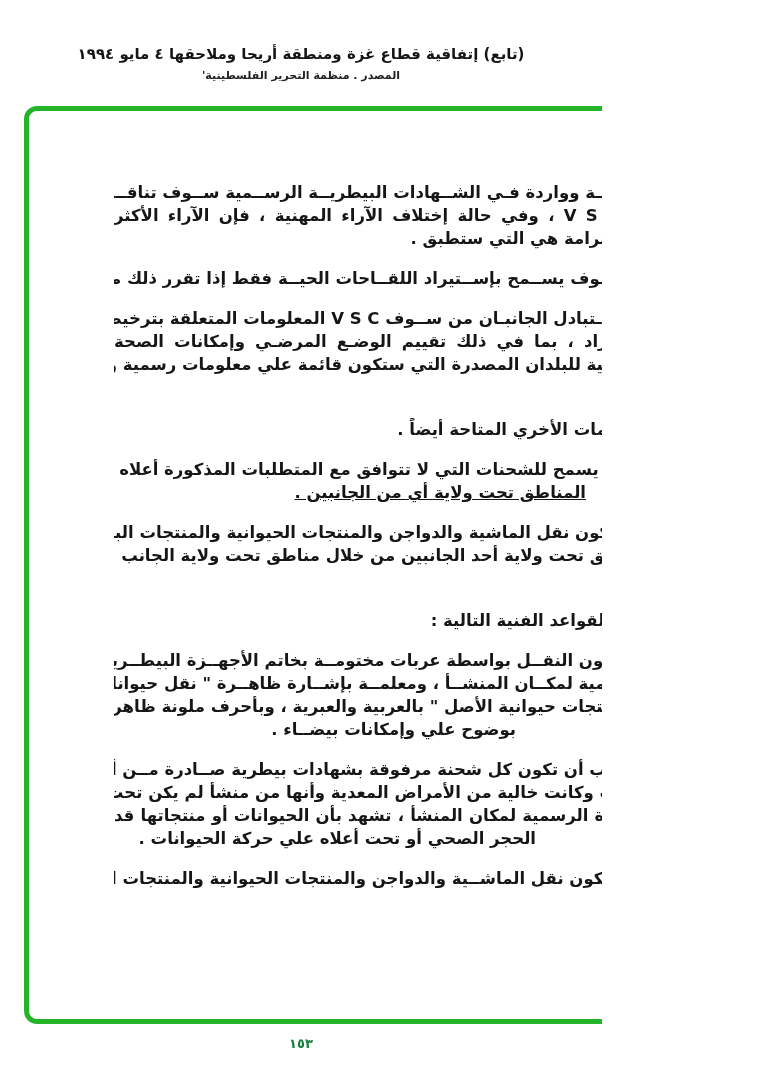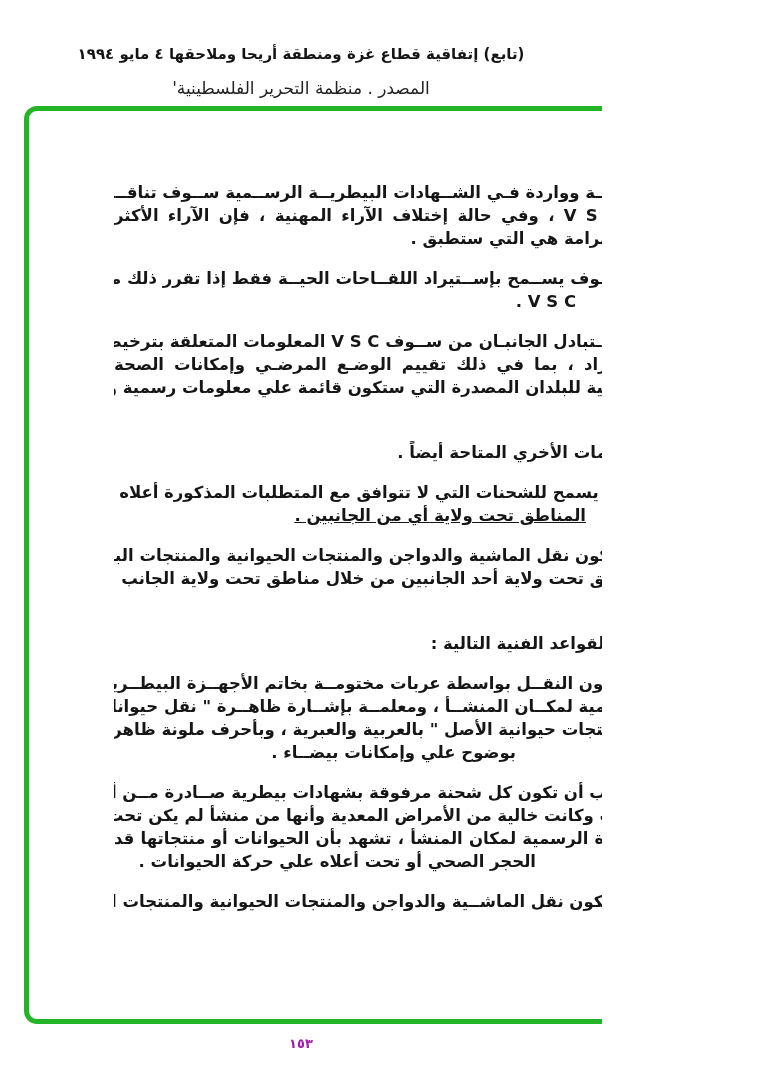--- a/index.html
+++ b/index.html
@@ -20,23 +20,23 @@
     text-align: center;
     padding-top: 44px;
     color: #151515;
   }
   .title {
     font-size: 15px;
     font-weight: bold;
     line-height: 20px;
   }
   .source {
-    font-size: 17px;
-    font-weight: normal;
-    margin-top: 14px;
+    font-size: 11px;
+    font-weight: bold;
+    margin-top: 5px;
     color: #222222;
   }
   .content-box {
     position: absolute;
     left: 24px;
     top: 106px;
     width: 710px;
     height: 918px;
     border: 5px solid #23b428;
     border-radius: 13px;
@@ -66,21 +66,21 @@
   .line.ind140 { text-align-last: right; padding-right: 140px; }
   .marker { margin-left: 7px; }
   .page-number {
     position: absolute;
     top: 1036px;
     left: 0;
     right: 0;
     text-align: center;
     font-size: 13px;
     font-weight: bold;
-    color: #a21caf;
+    color: #15803d;
   }
 </style>
 </head>
 <body>
 
 <div class="page">
 
   <div class="header">
     <div class="title">(تابع) إتفاقية قطاع غزة ومنطقة أريحا وملاحقها ٤ مايو ١٩٩٤</div>
     <div class="source">المصدر .  منظمة التحرير الفلسطينية'</div>
@@ -90,21 +90,20 @@
     <div class="text-block">
 
       <div class="para">
         <div class="line">مطلوبــة وواردة فـي الشــهادات البيطريــة الرســمية ســوف تناقــش</div>
         <div class="line">في V S C ،  وفي حالة إختلاف الآراء المهنية ،  فإن الآراء الأكثر</div>
         <div class="line ind40">صرامة هي التي ستطبق .</div>
       </div>
 
       <div class="para">
         <div class="line"><span class="marker">د )</span><span>ســوف يســمح بإســتيراد اللقــاحات الحيــة فقط إذا تقرر ذلك من قبل</span></div>
-        <div class="line ind80">V S C .</div>
       </div>
 
       <div class="para">
         <div class="line"><span class="marker">هـ)</span><span>سيـتبادل الجانبـان من ســوف V S C المعلومات المتعلقة بترخيص</span></div>
         <div class="line">الإستيراد ، بما في ذلك تقييم الوضـع المرضـي وإمكانات الصحة</div>
         <div class="line">الحيوانية للبلدان المصدرة التي ستكون قائمة علي معلومات رسمية وعلي</div>
         <div class="line end">المعلومات الأخري المتاحة أيضاً .</div>
       </div>
 
       <div class="para">

